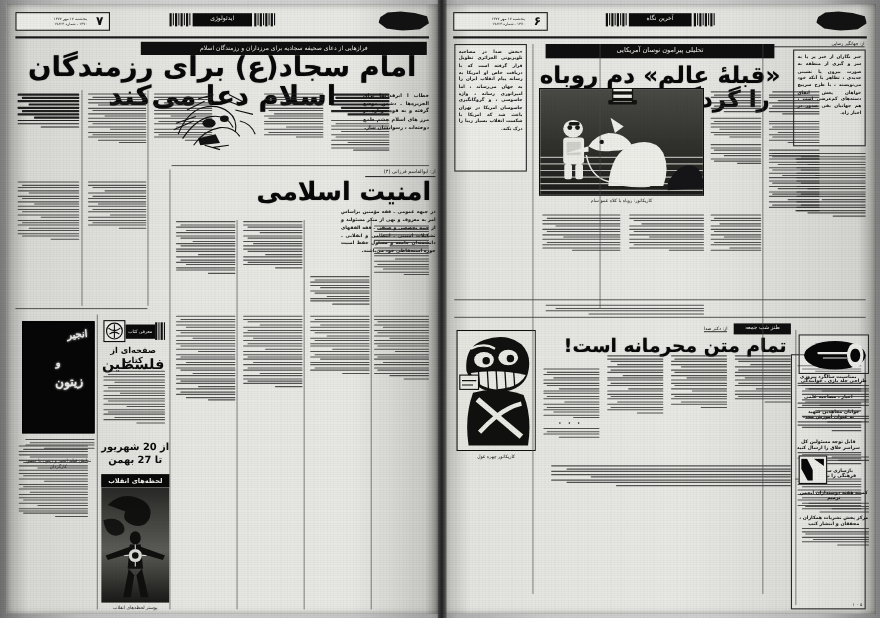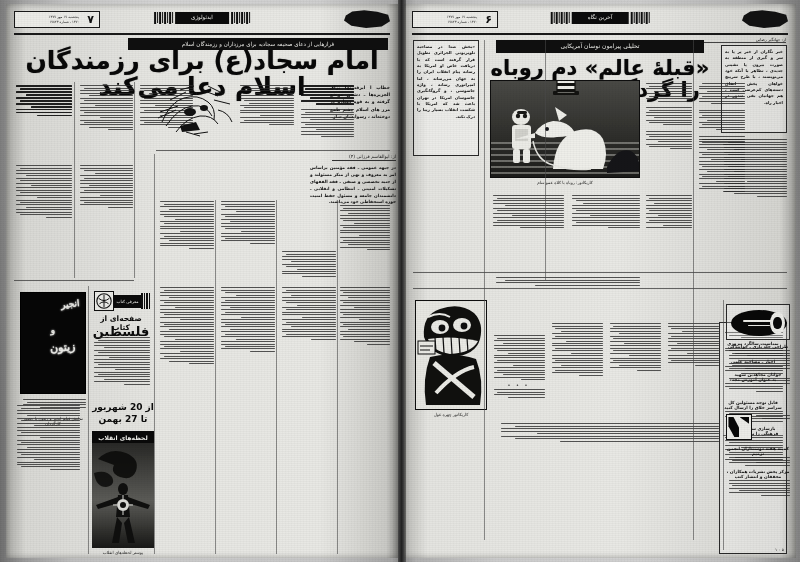--- a/index.html
+++ b/index.html
@@ -404,20 +404,27 @@
 
     <div class="hrule" style="left:9px;right:9px;top:268px;"></div>
     <div class="copy" style="position:absolute;left:86px;top:272px;width:150px;">
       <div class="ln s96"></div>
         <div class="ln s90"></div>
         <div class="ln s96"></div>
         <div class="ln s70"></div>
     </div>
     <div class="hrule" style="left:9px;right:9px;top:284px;"></div>
 
+    <div style="position:absolute;left:9px;top:290px;width:310px;">
+      <div style="display:flex;justify-content:flex-start;align-items:center;direction:rtl;gap:6px;padding:0 4px;">
+        <span class="kicker" style="padding:2px 10px;font-size:5px;">طنز شب جمعه</span>
+        <span style="font-size:4.2px;direction:rtl;color:#111;border-bottom:1px solid #444;">از: دکتر صدا</span>
+      </div>
+      <div class="headline" style="font-size:17px;margin-top:3px;text-align:right;padding-right:8px;">تمام متن محرمانه است!</div>
+    </div>
 
     <div class="cartoon-frame" style="position:absolute;left:11px;top:296px;width:72px;height:110px;border-width:1px;">
       <svg viewBox="0 0 72 110" width="72" height="110" aria-hidden="true">
         <rect width="72" height="110" fill="#e4e4df"></rect>
 
         <path d="M8 36 Q6 14 24 8 Q44 1 58 12 Q68 22 64 38 Q60 54 36 56 Q14 54 8 36Z" fill="#121210"></path>
 
         <ellipse cx="24" cy="26" rx="9" ry="7" fill="#e8e8e3"></ellipse>
         <ellipse cx="46" cy="24" rx="9" ry="7" fill="#e8e8e3"></ellipse>
         <circle cx="26" cy="27" r="3.4" fill="#111"></circle>
@@ -824,20 +831,21 @@
       <div class="ln s70"></div>
         <div class="ln s96"></div>
         <div class="ln s96"></div>
         <div class="ln s60"></div>
     </div>
 
     <div class="hrule" style="left:150px;right:8px;top:146px;"></div>
 
     <div style="position:absolute;left:150px;top:150px;width:240px;">
       <div class="byline" style="width:64px;margin-left:auto;text-align:right;">از: ابوالقاسم فرزانی (۴)</div>
+      <div class="headline" style="font-size:23px;text-align:right;padding-right:4px;margin-top:2px;">امنیت اسلامی</div>
       <div style="width:86px;margin-left:auto;margin-top:4px;font-size:4.3px;direction:rtl;line-height:1.6;text-align:justify;font-weight:bold;color:#0f0f0f;">در جبهه عمومی ـ فقه مؤمنین براساس امر به معروف و نهی از منکر مسئولند و از جنبه تخصصی و صنفی ـ فقه الفقهای تشکیلات امنیتی ـ انتظامی و انقلابی ـ دانشمندان جامعه و مسئول حفظ امنیت حوزه استحفاظی خود می‌باشند.</div>
     </div>
 
     <div class="copy" style="position:absolute;left:152px;top:196px;width:56px;">
       <div class="ln s96"></div>
         <div class="ln s90"></div>
         <div class="ln s96"></div>
         <div class="ln s80"></div>
       <div class="ln s96"></div>
         <div class="ln s96"></div>

